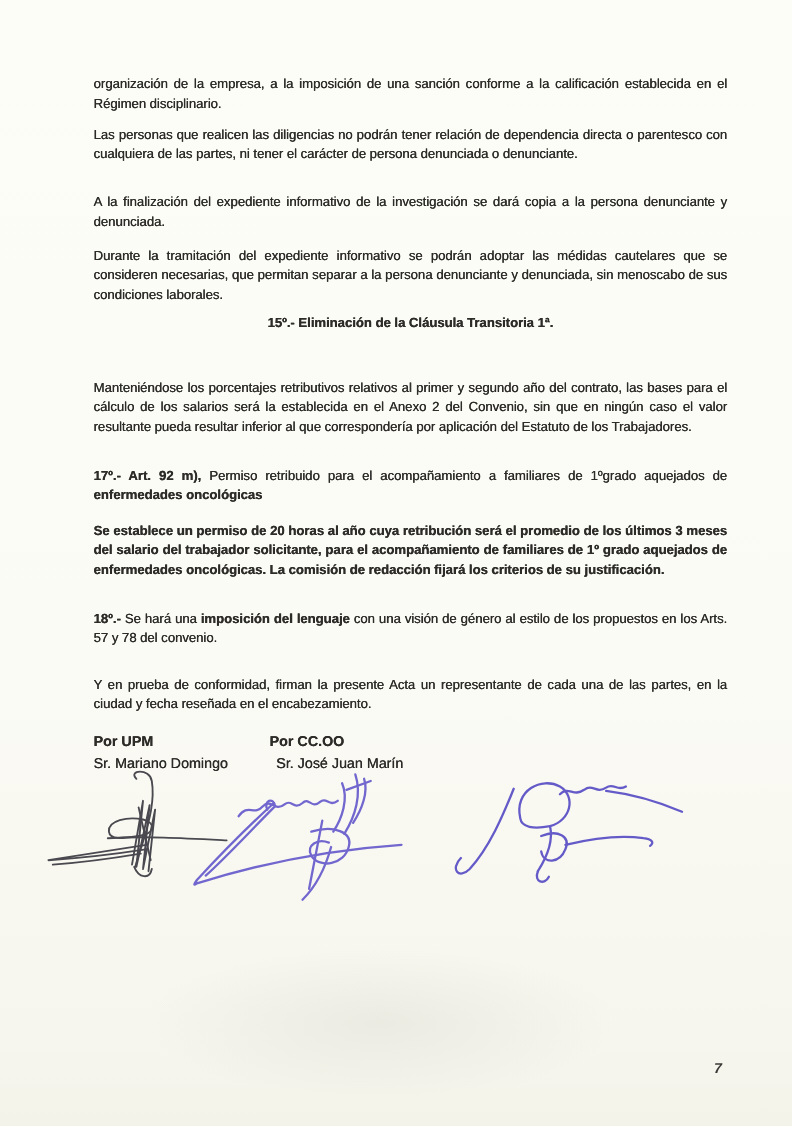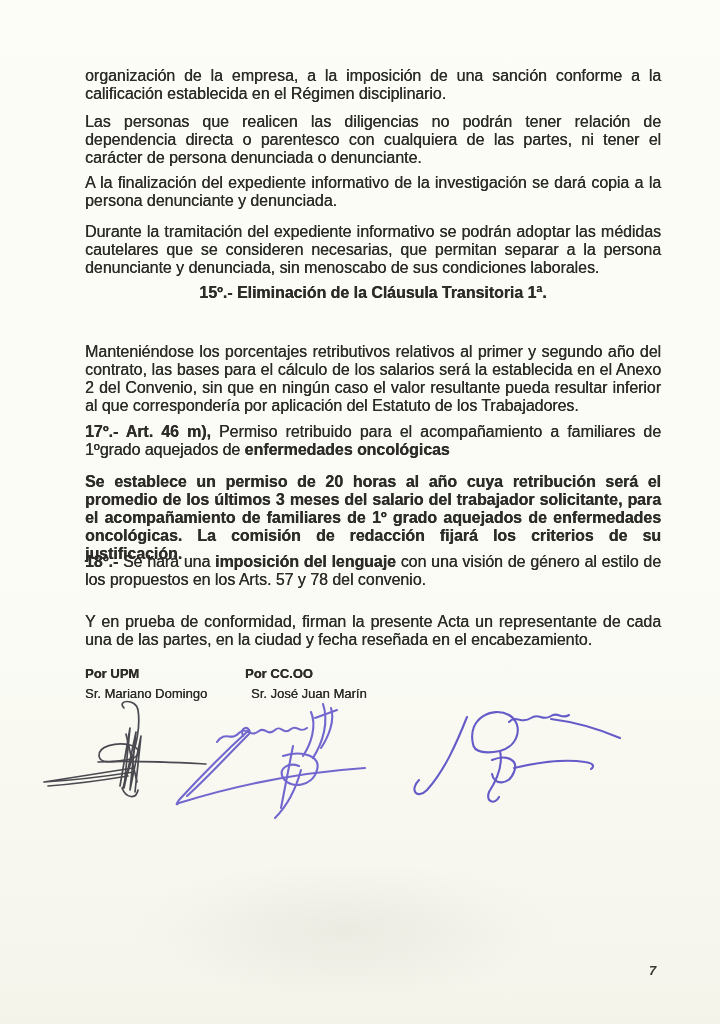--- a/index.html
+++ b/index.html
@@ -16,21 +16,21 @@
     background:linear-gradient(180deg,#fdfdf8 0%,#fbfbf5 60%,#f6f6ee 92%,#f3f3ea 100%);
     color:#2d2c29;
   }
   .smudge{
     position:absolute;left:130px;top:860px;width:430px;height:140px;
     background:radial-gradient(ellipse at center, rgba(175,175,163,0.16), rgba(175,175,163,0) 70%);
     pointer-events:none;
   }
   .blk{
     position:absolute;left:85px;width:576px;margin:0;
-    font-size:16px;line-height:18px;
+    font-size:12px;line-height:18px;
     text-align:justify;
     letter-spacing:-0.05px;
     text-shadow:0.25px 0 0 currentColor;
   }
   .hd{font-weight:bold;text-align:center;}
   .b{font-weight:bold;}
   .sigcol{position:absolute;top:664px;font-size:13px;line-height:20px;text-shadow:0.25px 0 0 currentColor;}
   .sigcol .party{white-space:nowrap;font-weight:bold;}
   .sigcol .signer{white-space:nowrap;}
   .sigsvg{position:absolute;}
@@ -52,21 +52,21 @@
 
   <p class="blk" style="top:223px"><span>Durante la tramitación del expediente informativo se podrán adoptar las médidas cautelares que se consideren necesarias, que permitan separar a la persona denunciante y denunciada, sin menoscabo de sus condiciones laborales.</span></p>
 
   <p class="blk" style="top:174px"><span>A la finalización del expediente informativo de la investigación se dará copia a la persona denunciante y denunciada.</span></p>
 
   <p class="blk hd" style="top:284px"><span>15º.- Eliminación de la Cláusula Transitoria 1ª.</span></p>
 
 
   <p class="blk" style="top:343px"><span>Manteniéndose los porcentajes retributivos relativos al primer y segundo año del contrato, las bases para el cálculo de los salarios será la establecida en el Anexo 2 del Convenio, sin que en ningún caso el valor resultante pueda resultar inferior al que correspondería por aplicación del Estatuto de los Trabajadores.</span></p>
 
-  <p class="blk" style="top:423px"><span class="b">17º.- Art. 46 m), </span><span>Permiso retribuido para el acompañamiento a familiares de 1ºgrado aquejados de </span><span class="b">enfermedades oncológicas</span></p>
+  <p class="blk" style="top:423px"><span class="b">17º.- Art. 92 m), </span><span>Permiso retribuido para el acompañamiento a familiares de 1ºgrado aquejados de </span><span class="b">enfermedades oncológicas</span></p>
 
   <p class="blk b" style="top:473px"><span>Se establece un permiso de 20 horas al año cuya retribución será el promedio de los últimos 3 meses del salario del trabajador solicitante, para el acompañamiento de familiares de 1º grado aquejados de enfermedades oncológicas. La comisión de redacción fijará los criterios de su justificación.</span></p>
 
   <p class="blk" style="top:553px"><span class="b">18º.- </span><span>Se hará una </span><span class="b">imposición del lenguaje </span><span>con una visión de género al estilo de los propuestos en los Arts. 57 y 78 del convenio.</span></p>
 
   <p class="blk" style="top:613px"><span>Y en prueba de conformidad, firman la presente Acta un representante de cada una de las partes, en la ciudad y fecha reseñada en el encabezamiento.</span></p>
 
   <div class="sigcol" style="left:85px">
     <div class="party">Por UPM</div>
     <div class="signer">Sr. Mariano Domingo</div>

